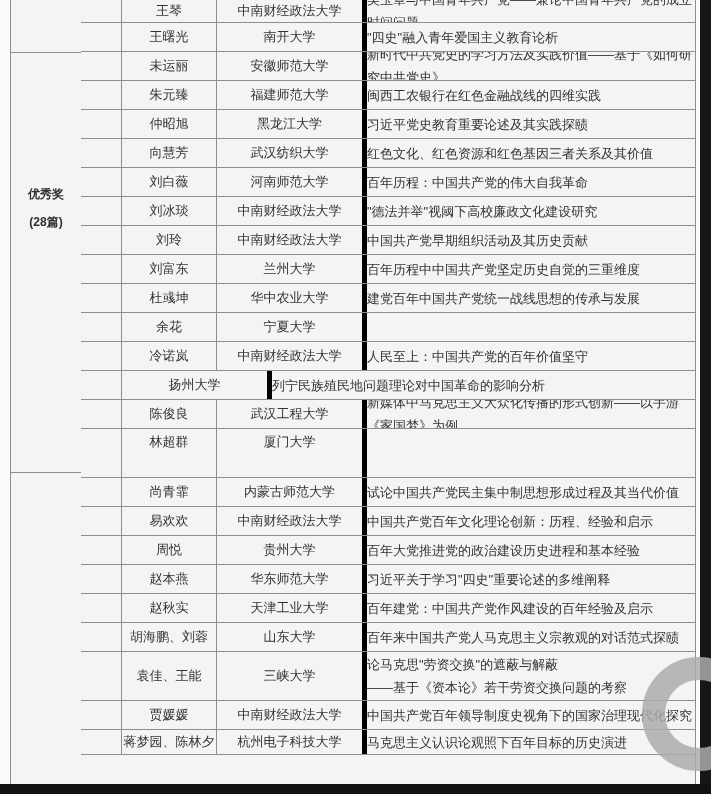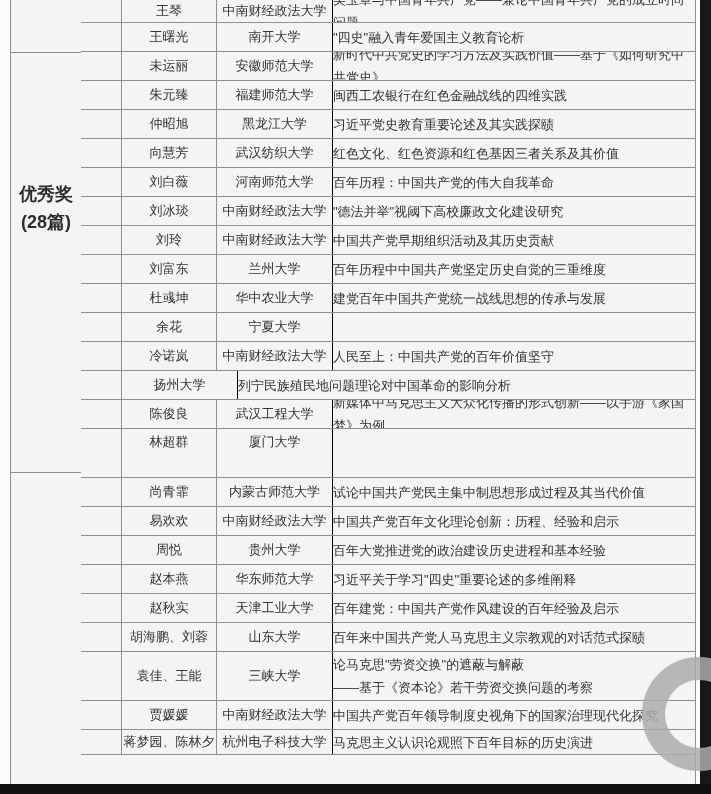--- a/index.html
+++ b/index.html
@@ -15,37 +15,37 @@
     border-left:1px solid #8f8f8f;border-right:1px solid #8f8f8f;
     box-sizing:border-box;
   }
   
   #award-col{position:absolute;left:0;top:0;width:70px;height:784px;}
   .award-divider{position:absolute;left:0;width:70px;height:0;border-top:1px solid #8f8f8f;}
   .award-divider.d1{top:52px;}
   .award-divider.d2{top:472px;}
   #award-label{
     position:absolute;top:180px;left:0;width:70px;text-align:center;
-    font-weight:bold;font-size:18px;line-height:28px;color:#2d2d2d;
+    font-weight:bold;font-size:12px;line-height:28px;color:#2d2d2d;
   }
   
   .row{
     display:flex;margin-left:70px;height:29px;box-sizing:border-box;
     border-bottom:1px solid #8f8f8f;
     padding-left:40px;
   }
   .row.h1{height:23px;}
   .row.tall{height:49px;}
   .row.last{height:25px;}
   .cell{
     display:flex;align-items:center;justify-content:center;text-align:center;
     font-size:13px;color:#333;box-sizing:border-box;overflow:hidden;
   }
   .cell.name{width:95px;border-left:1px solid #8f8f8f;}
-  .cell.univ{width:117px;border-left:1px solid #8f8f8f;border-right:1px solid #000000;}
+  .cell.univ{width:151px;border-left:1px solid #8f8f8f;border-right:5px solid #000000;}
   .cell.title{flex:1;flex-direction:column;justify-content:center;line-height:23px;}
   .tline{width:100%;text-align:left;}
   .row.vtop .cell.name,.row.vtop .cell.univ{align-items:flex-start;padding-top:4px;}
   
   #edge-right{position:absolute;left:700px;top:0;width:11px;height:794px;background:#171717;z-index:3;}
   #edge-bottom{position:absolute;left:0;top:784px;width:711px;height:10px;background:#111;z-index:3;}
   
   #watermark-ring{
     position:absolute;left:642px;top:657px;width:114px;height:114px;
     border-radius:50%;border:23px solid rgba(172,172,172,0.85);

